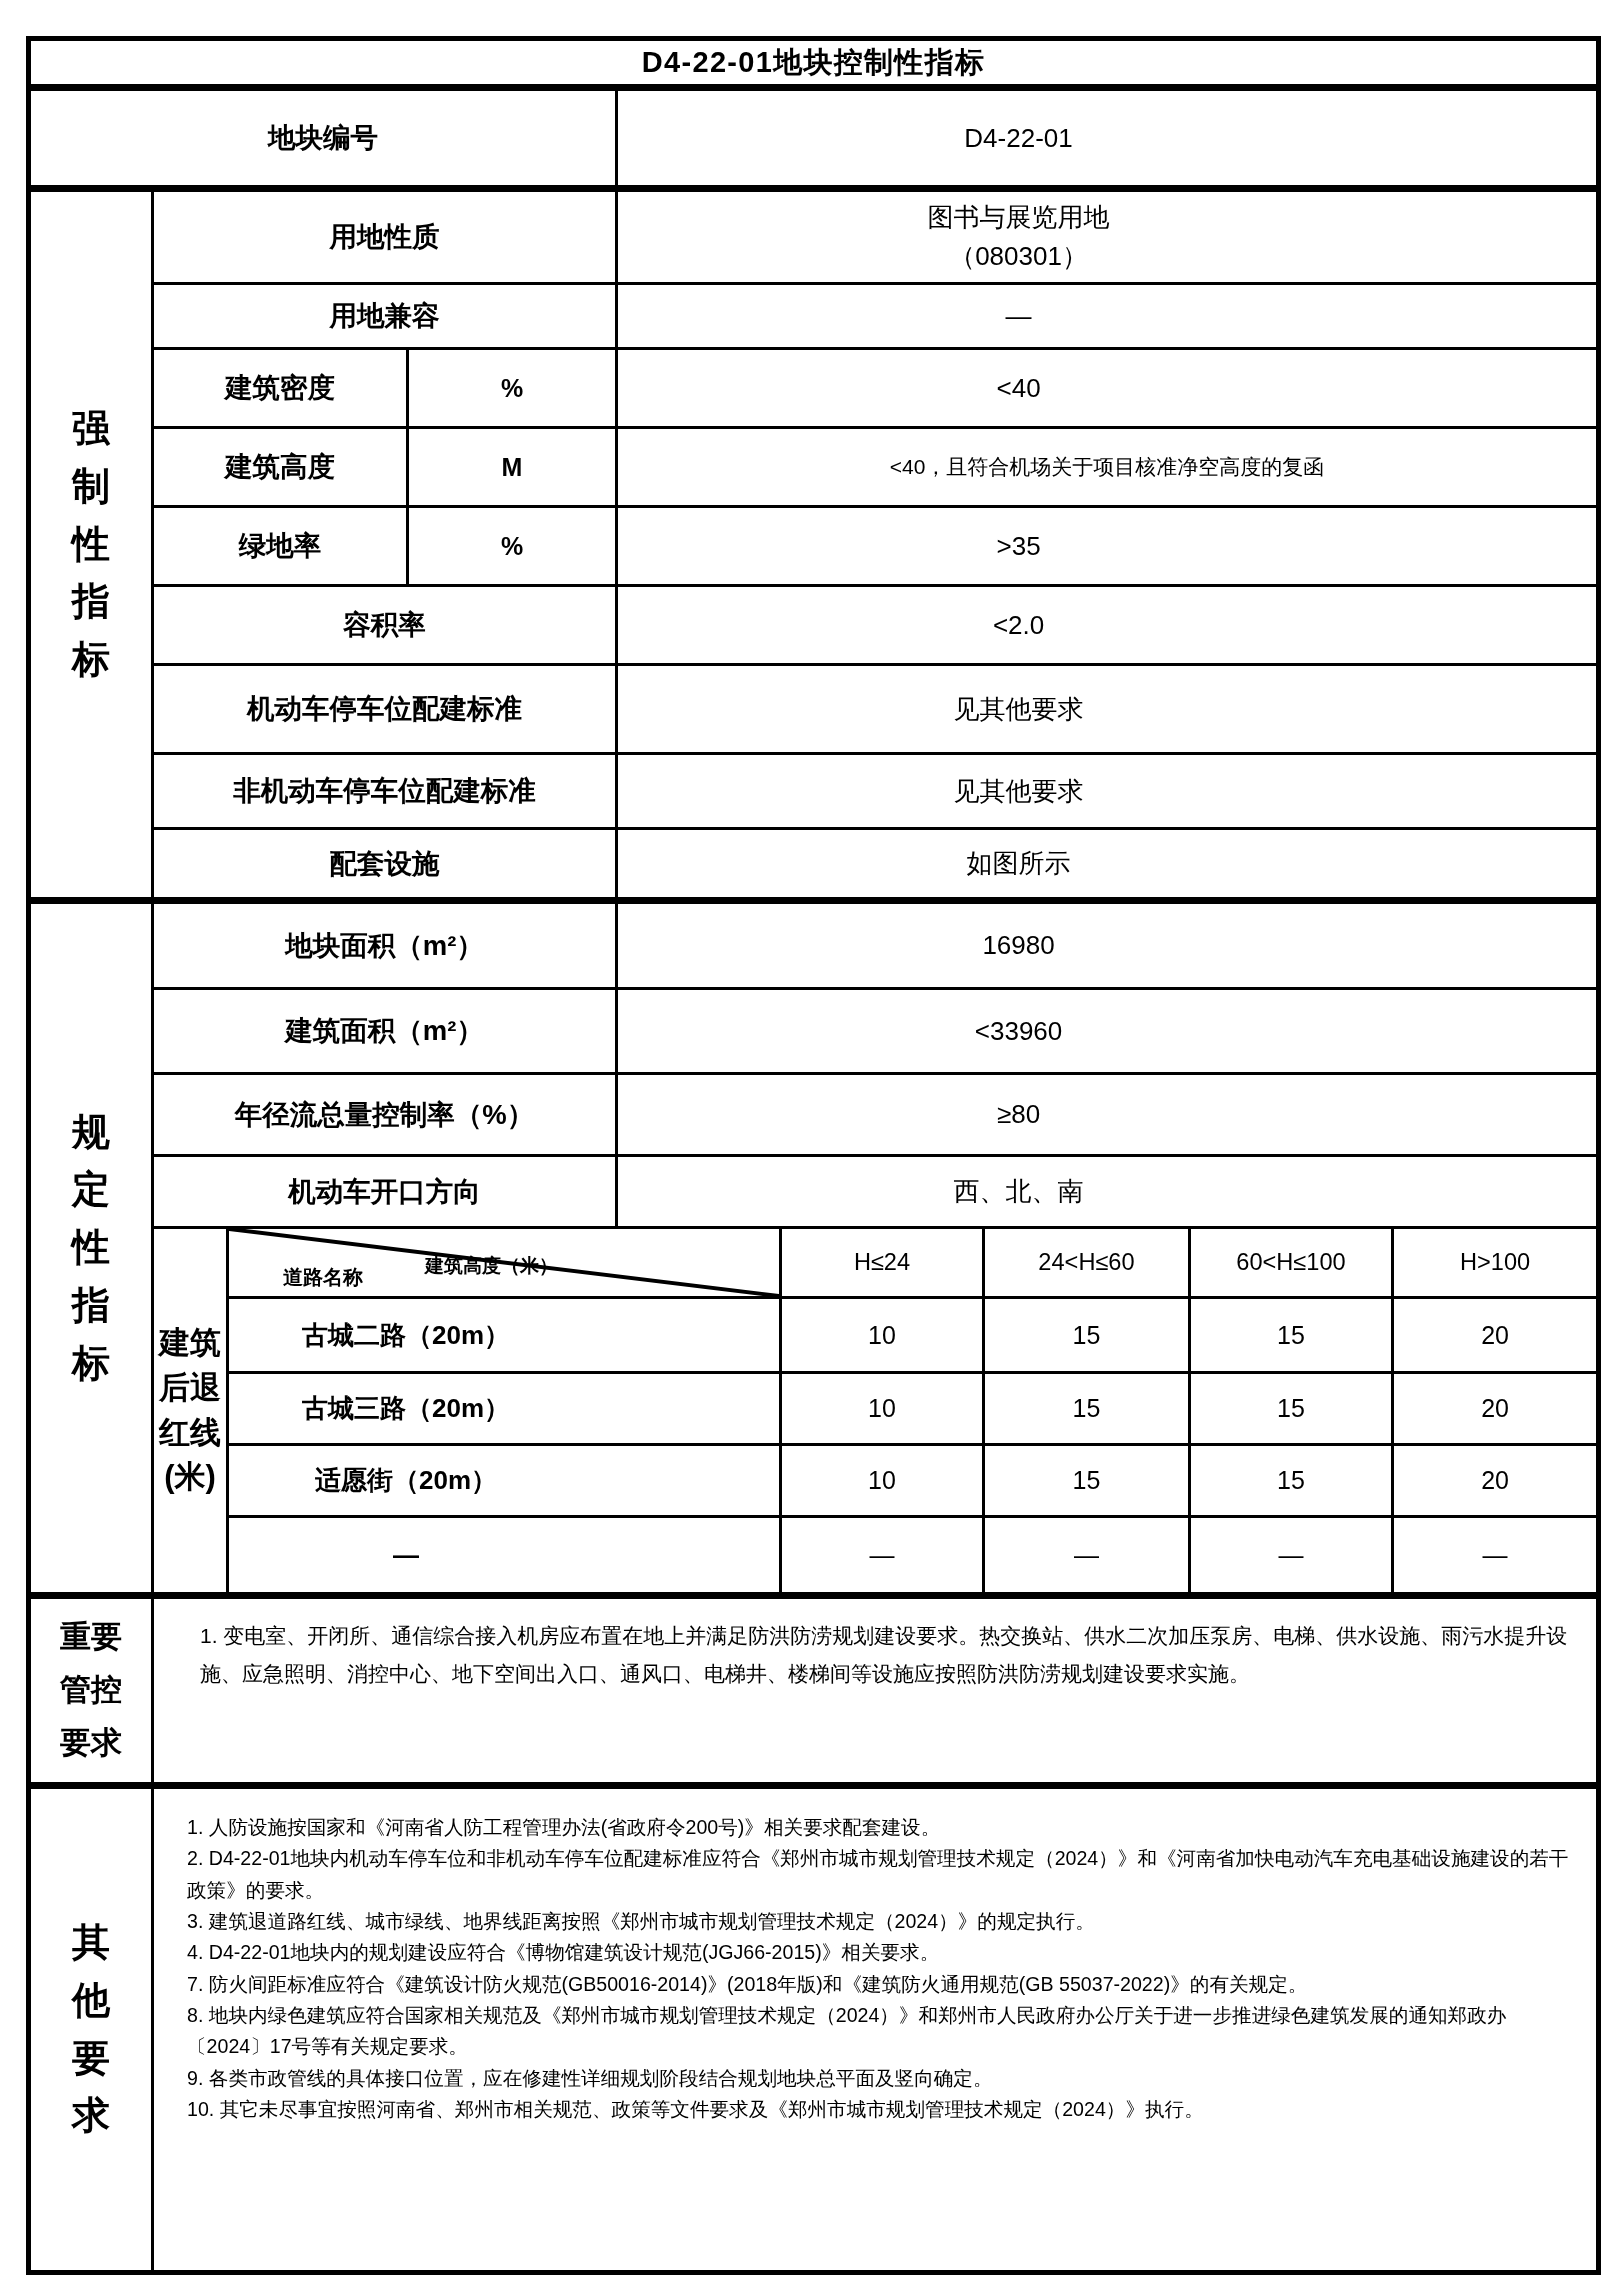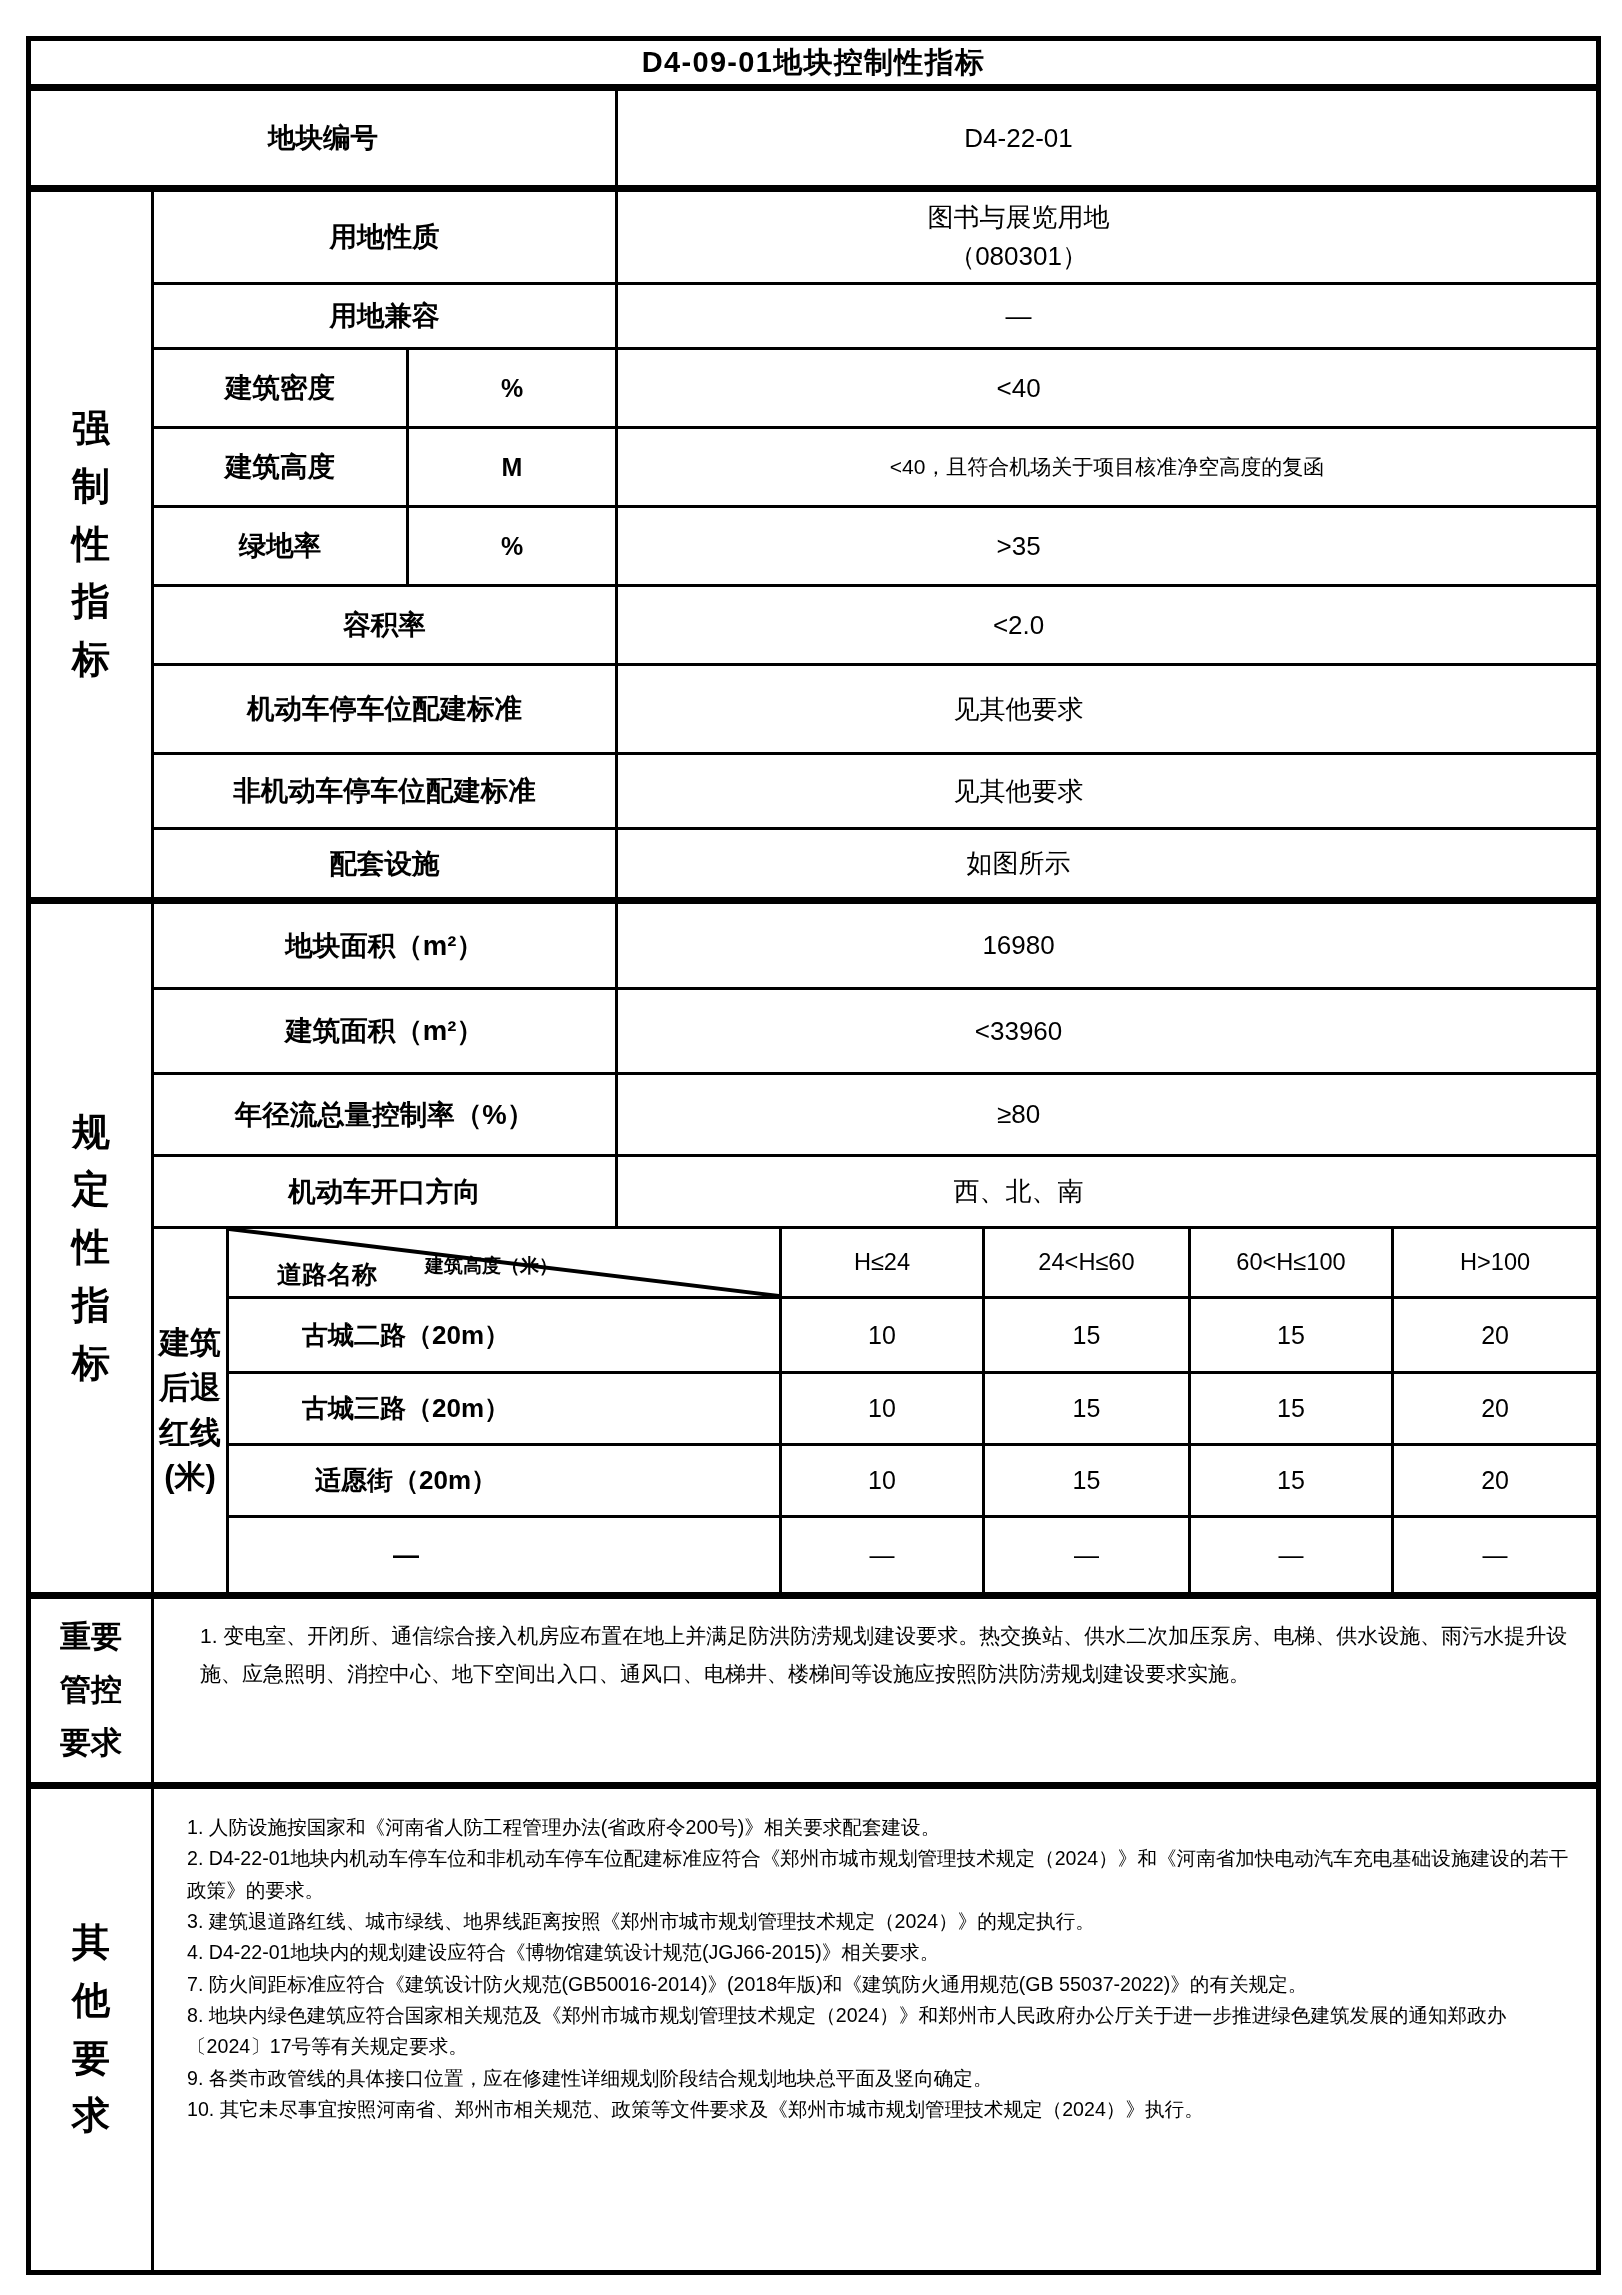--- a/index.html
+++ b/index.html
@@ -38,22 +38,22 @@
   .num { font-size: 25px; font-weight: 400; }
   .road { font-size: 26px; font-weight: 700; padding-right: 196px; }
   .diag-cell { padding: 0; }
   .diag { position: relative; width: 100%; height: 67px; }
   .diag svg { position: absolute; left: 0; top: 0; width: 100%; height: 100%; display: block; }
   .diag-top {
     position: absolute; left: 196px; top: 24px;
     font-size: 19px; font-weight: 700;
   }
   .diag-bottom {
-    position: absolute; left: 48px; bottom: 5.2px;
-    font-size: 25px; font-weight: 700;
+    position: absolute; left: 54px; bottom: 5.2px;
+    font-size: 20px; font-weight: 700;
   }
   .body-text {
     text-align: left; vertical-align: top;
     font-size: 21px; font-weight: 400; line-height: 1.8;
     padding: 18.3px 26px 0 46px;
   }
   .other-text { font-size: 19.6px; line-height: 1.6; padding: 23px 26px 0 33px; }
   .other-text p { margin: 0; }
 </style>
 </head>
@@ -68,21 +68,21 @@
     <col style="width:209px">
         <col style="width:164px">
         <col style="width:203px">
     <col style="width:206px">
         <col style="width:203px">
         <col style="width:206px">
   </colgroup>
 
   <tbody>
         <tr style="height:49px">
-    <td colspan="9" class="title">D4-09-01地块控制性指标</td>
+    <td colspan="9" class="title">D4-22-01地块控制性指标</td>
   </tr>
 
   <tr class="sect" style="height:101px">
     <td colspan="4" class="lbl">地块编号</td>
     <td colspan="5" class="val">D4-22-01</td>
   </tr>
 
   <tr class="sect" style="height:95px">
     <td rowspan="9" class="vlabel">强
 制

